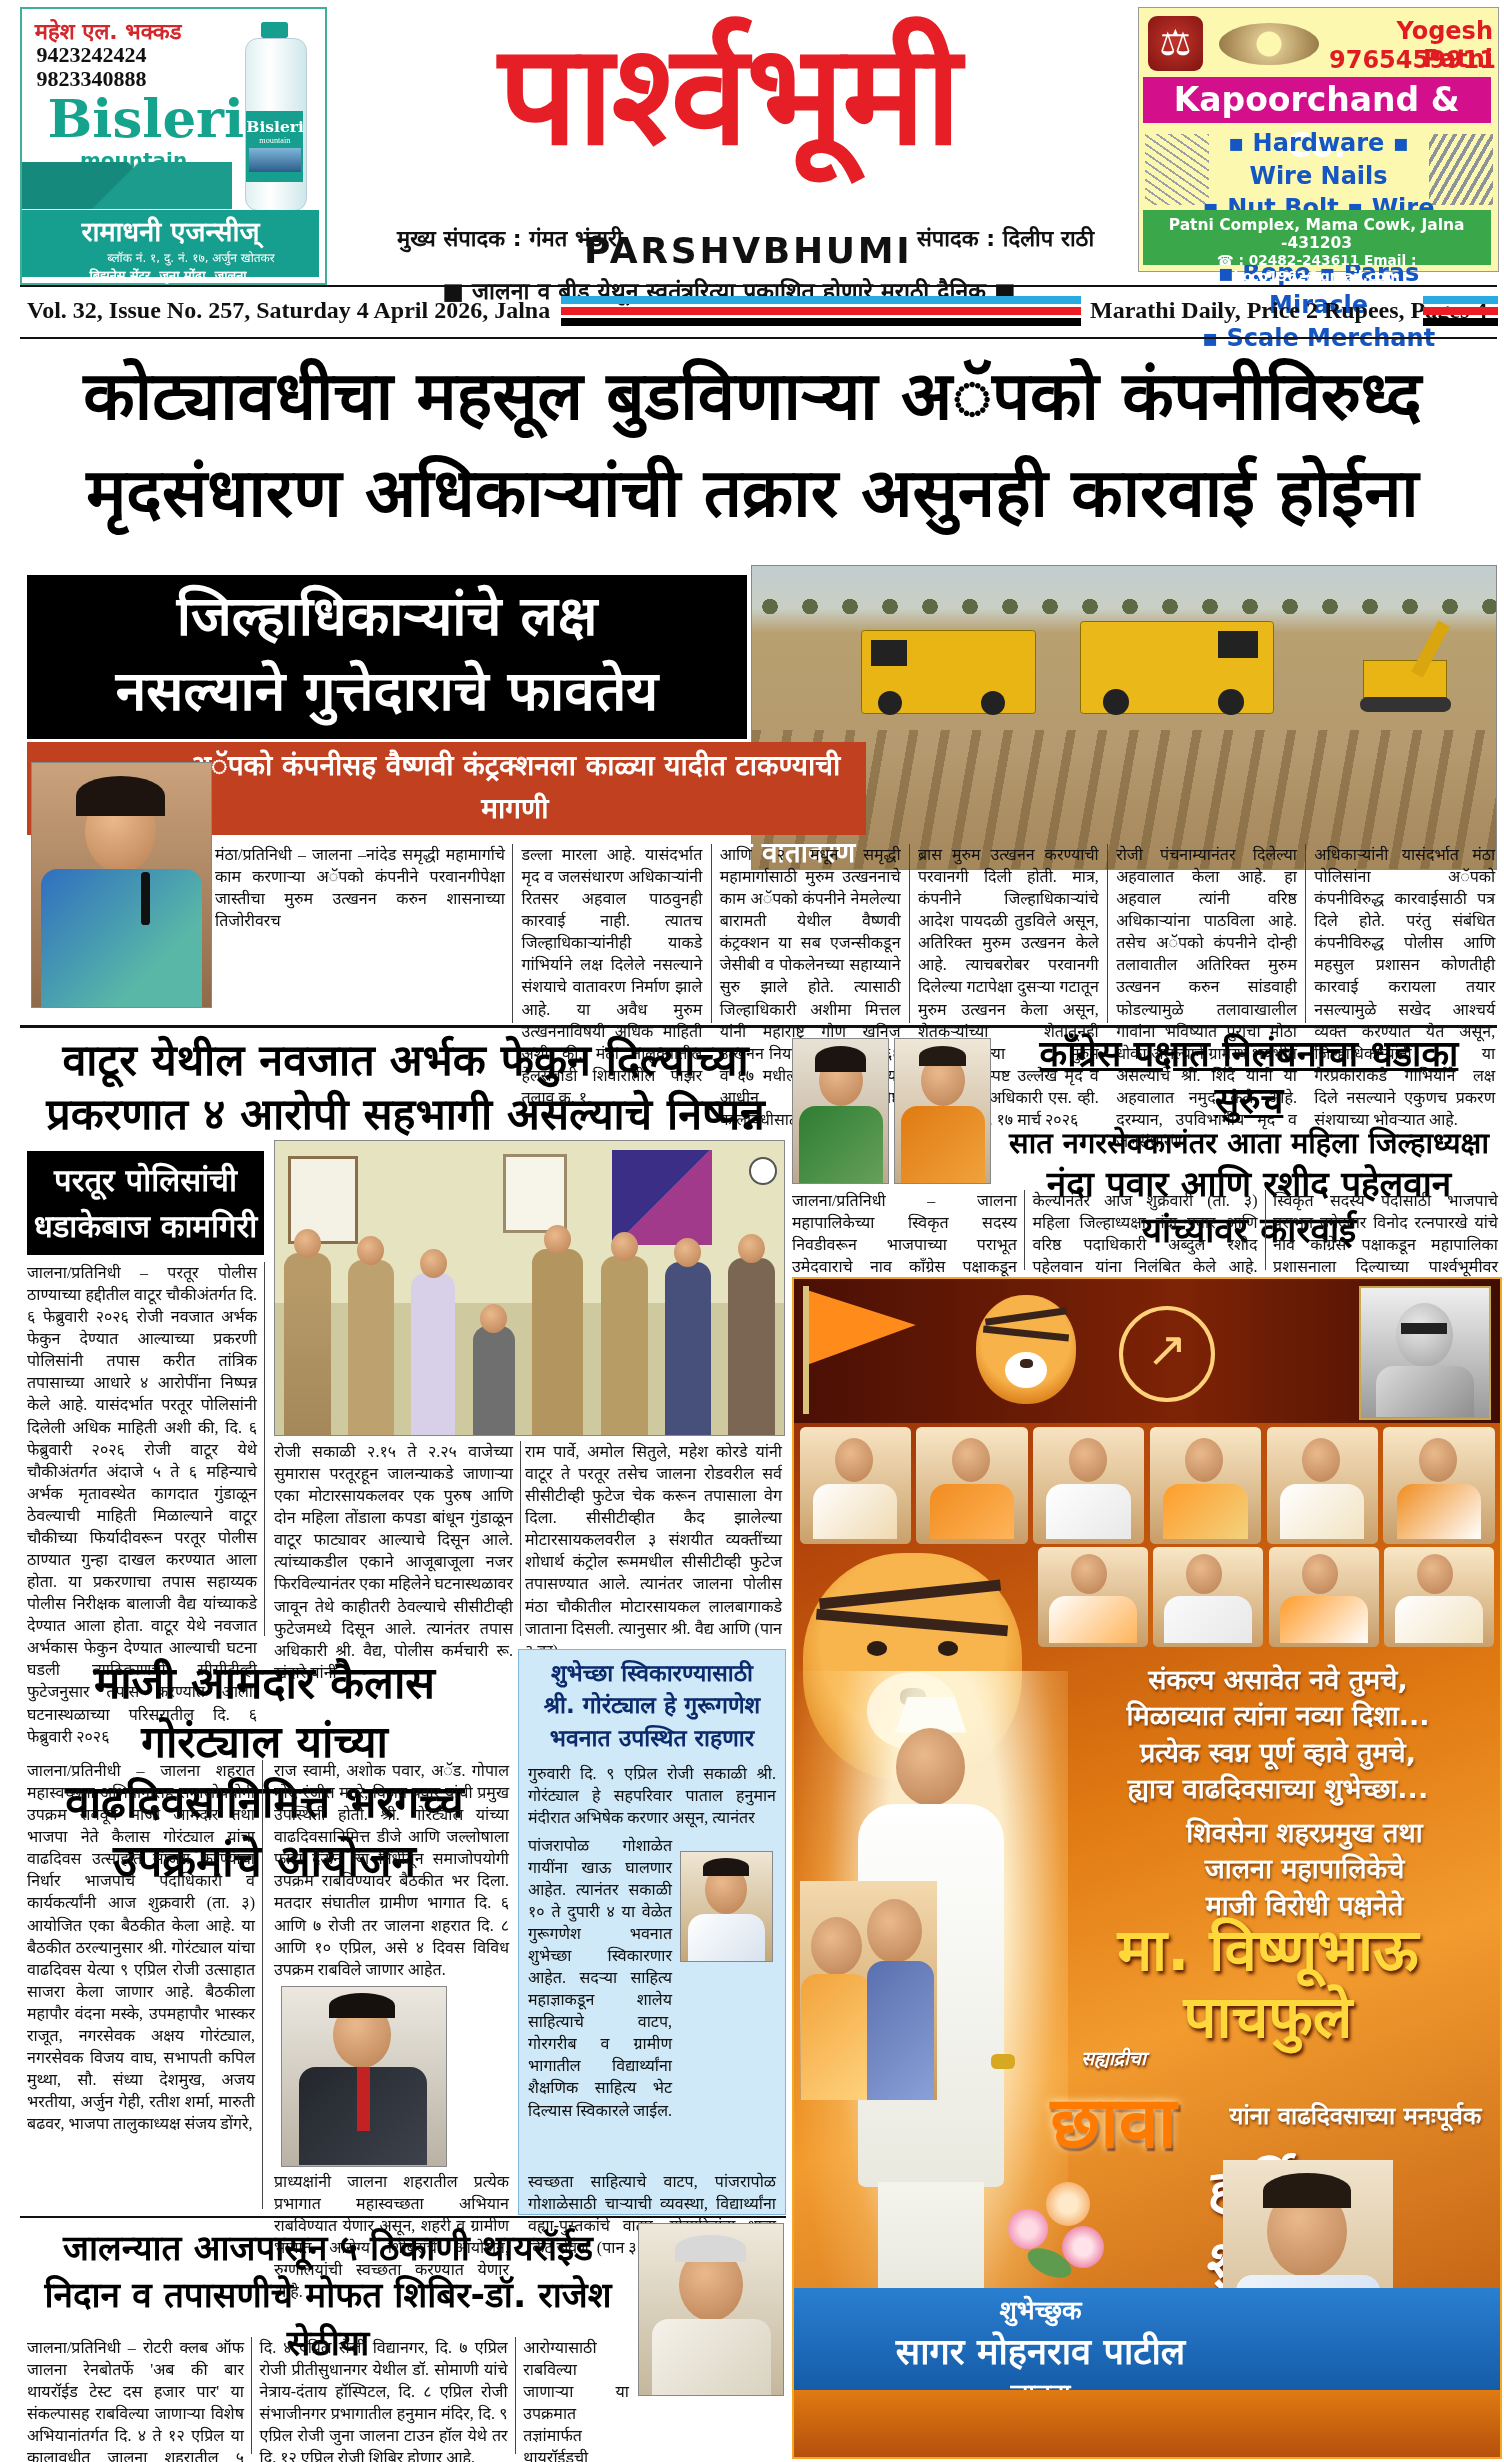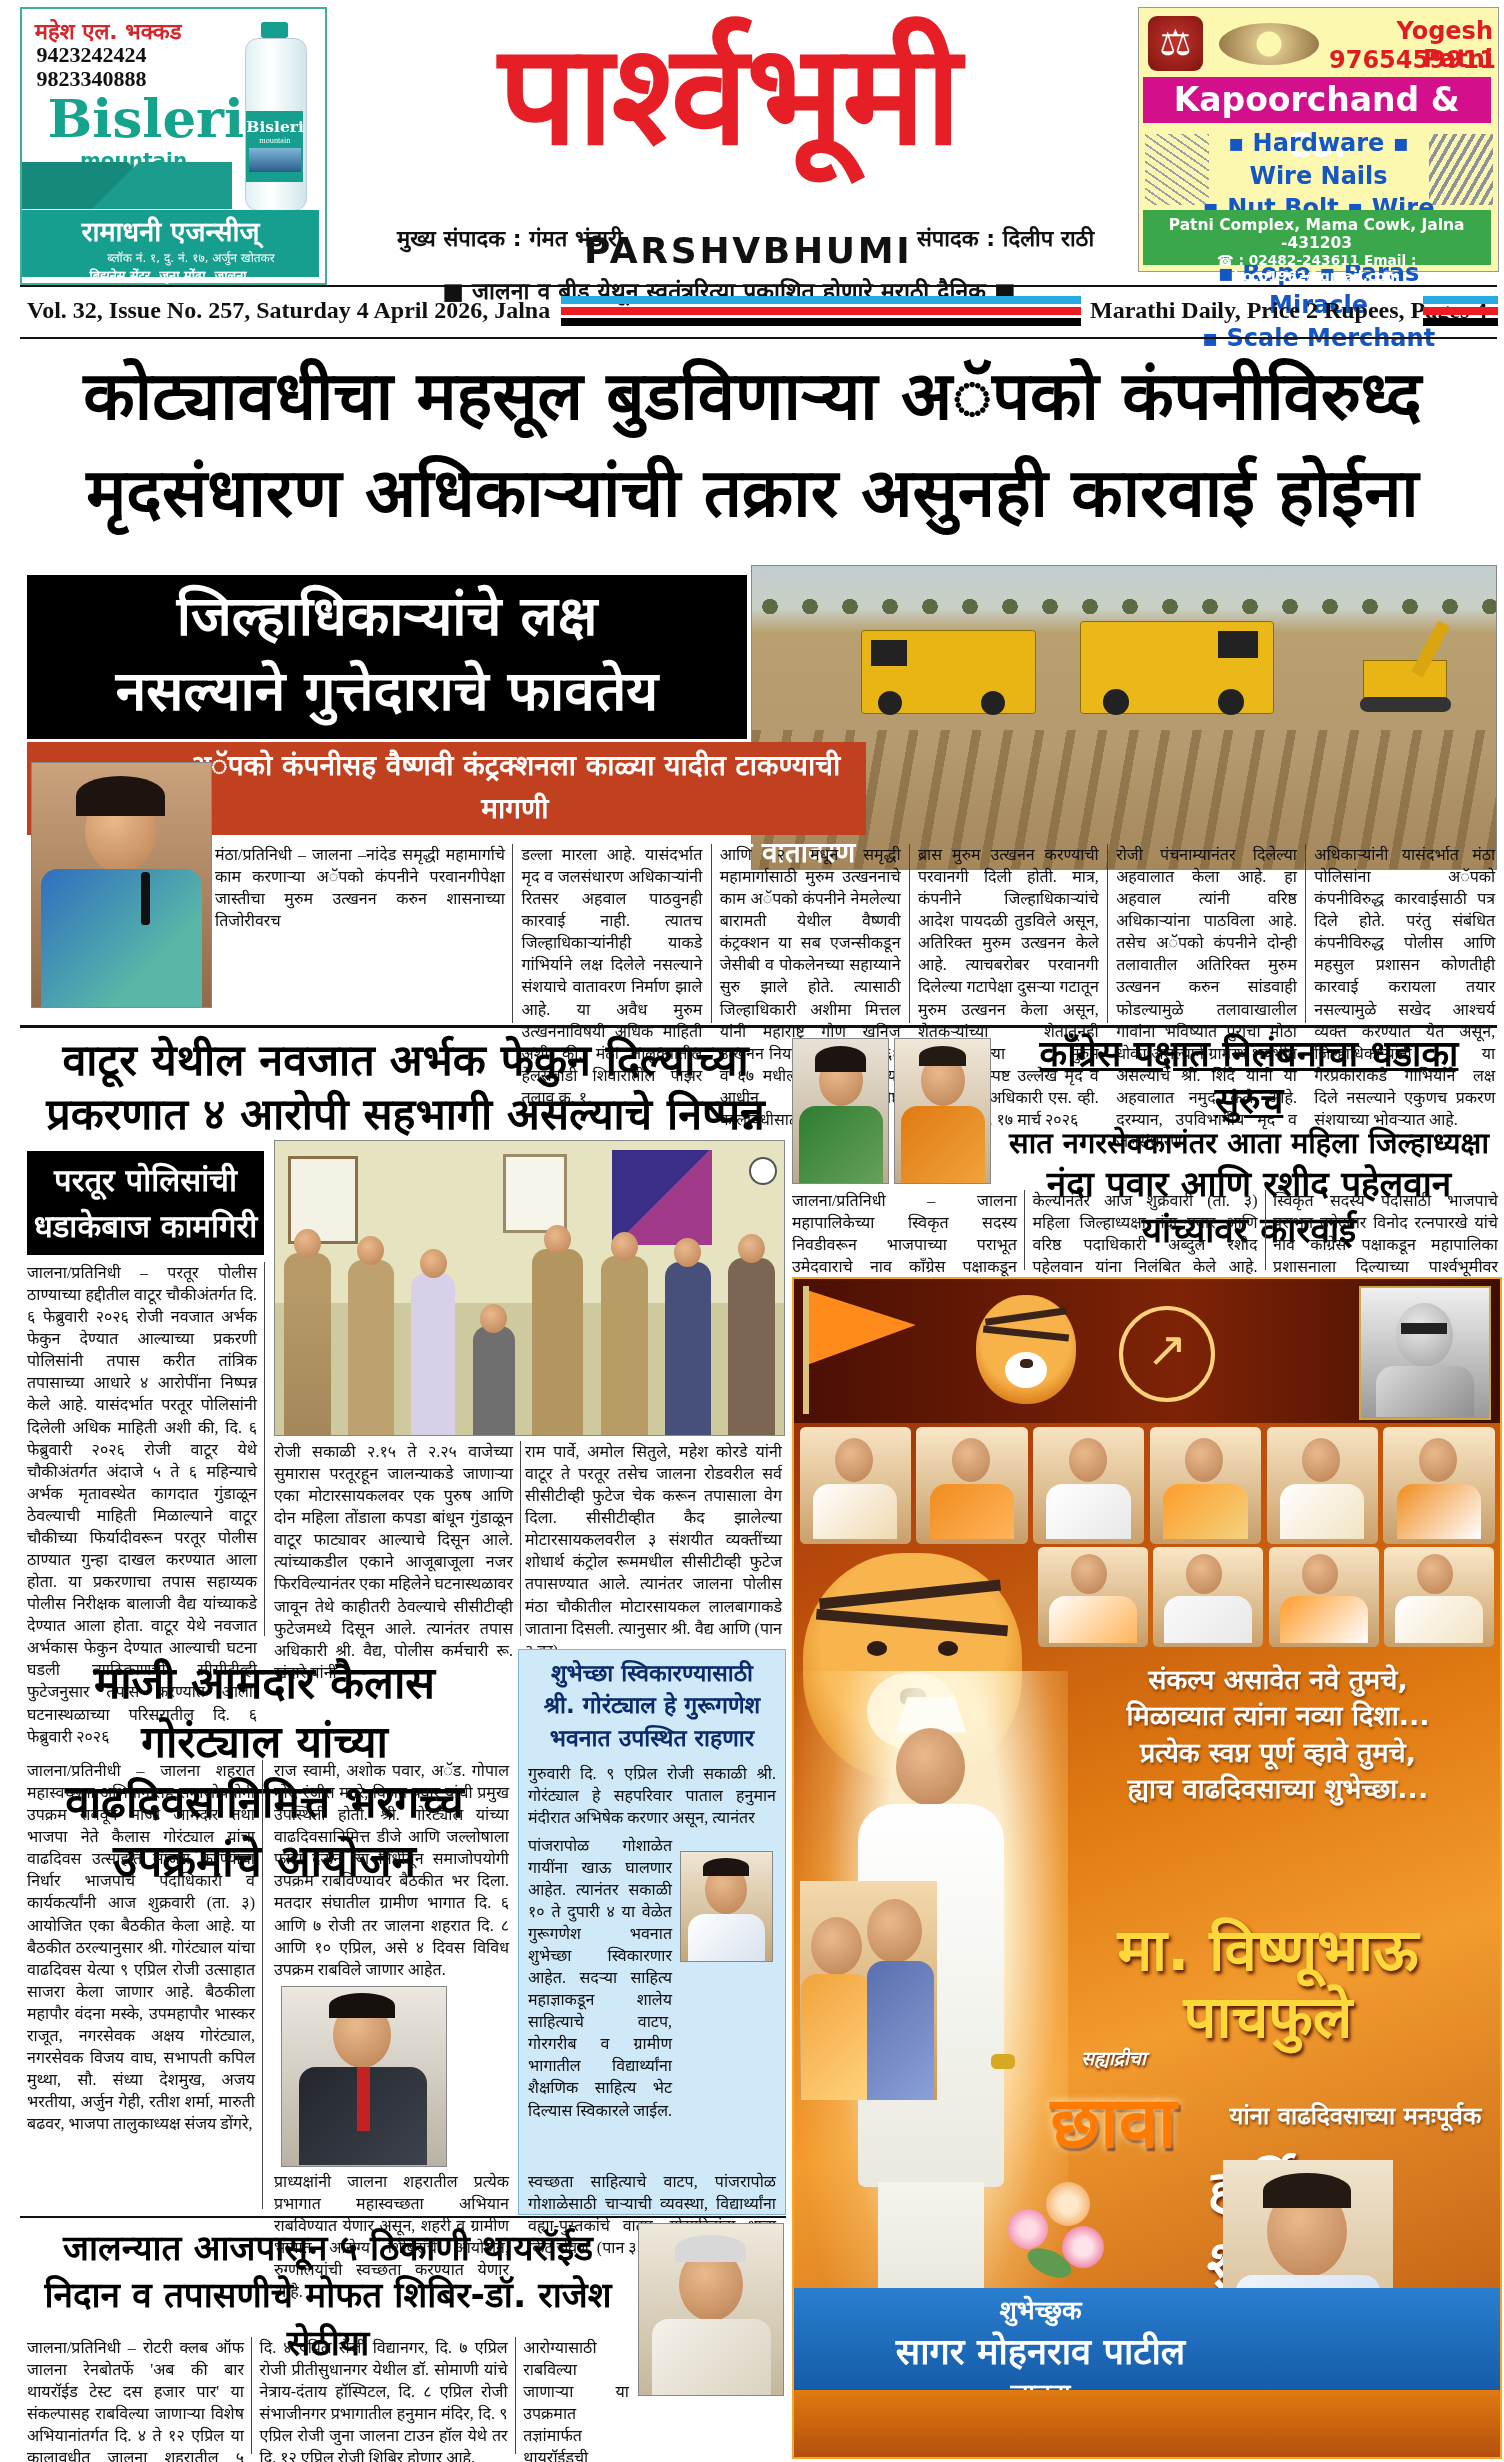--- a/index.html
+++ b/index.html
@@ -354,20 +354,25 @@
       <i class="abs" style="left:197px;top:383px;width:24px;height:14.6px;border-radius:5.5px;background:#d7a923;"></i>
     </div>
 
     <div class="ph" style="left:5.5px;top:602px;width:137px;height:219px;border:0;background:linear-gradient(180deg,#f3d9ae,#c89a5e);">
       <i class="pface" style="position:absolute;left:11px;top:36px;width:51px;height:58px;"></i>
       <i class="pface" style="position:absolute;left:67px;top:18px;width:55px;height:64px;"></i>
       <i class="pbody" style="position:absolute;left:1.8px;top:93px;width:69px;height:126px;background:linear-gradient(135deg,#f2a33a,#ffd27e);"></i>
       <i class="pbody" style="position:absolute;left:67px;top:80px;width:67px;height:139px;background:linear-gradient(135deg,#5a6fae,#8aa0d8);"></i>
     </div>
 
+    <div class="abs c bigad-text" style="left:328px;top:536px;width:365px;font-size:27px;line-height:1.35;text-shadow:0.9px 1.8px 2.7px rgba(60,20,0,.6);">
+      <div>शिवसेना शहरप्रमुख तथा</div>
+      <div>जालना महापालिकेचे</div>
+      <div>माजी विरोधी पक्षनेते</div>
+    </div>
 
     <div class="abs c" style="left:255px;top:638px;width:438px;">
       <div style="font-family:'DejaVu Sans',sans-serif;font-weight:900;font-size:58px;color:#ffd93c;text-shadow:1.8px 2.7px 3.6px #5a1a02;line-height:1.15;">मा. विष्णूभाऊ</div>
       <div style="font-family:'DejaVu Sans',sans-serif;font-weight:900;font-size:58px;color:#ffd93c;text-shadow:1.8px 2.7px 3.6px #5a1a02;line-height:1.15;">पाचफुले</div>
     </div>
 
     <div class="abs c" style="left:210px;top:766px;width:219px;">
       <div style="font-family:'DejaVu Serif',serif;font-style:italic;font-weight:bold;font-size:19px;color:#fff;text-shadow:0.9px 1.8px 2.7px #5a1a02;">सह्याद्रीचा</div>
       <div style="font-family:'DejaVu Sans',sans-serif;font-weight:900;font-size:71px;color:#ff7a00;text-shadow:0 0 9px #fff2c8,1.8px 2.7px 1.8px #6b2604;">छावा</div>
     </div>

